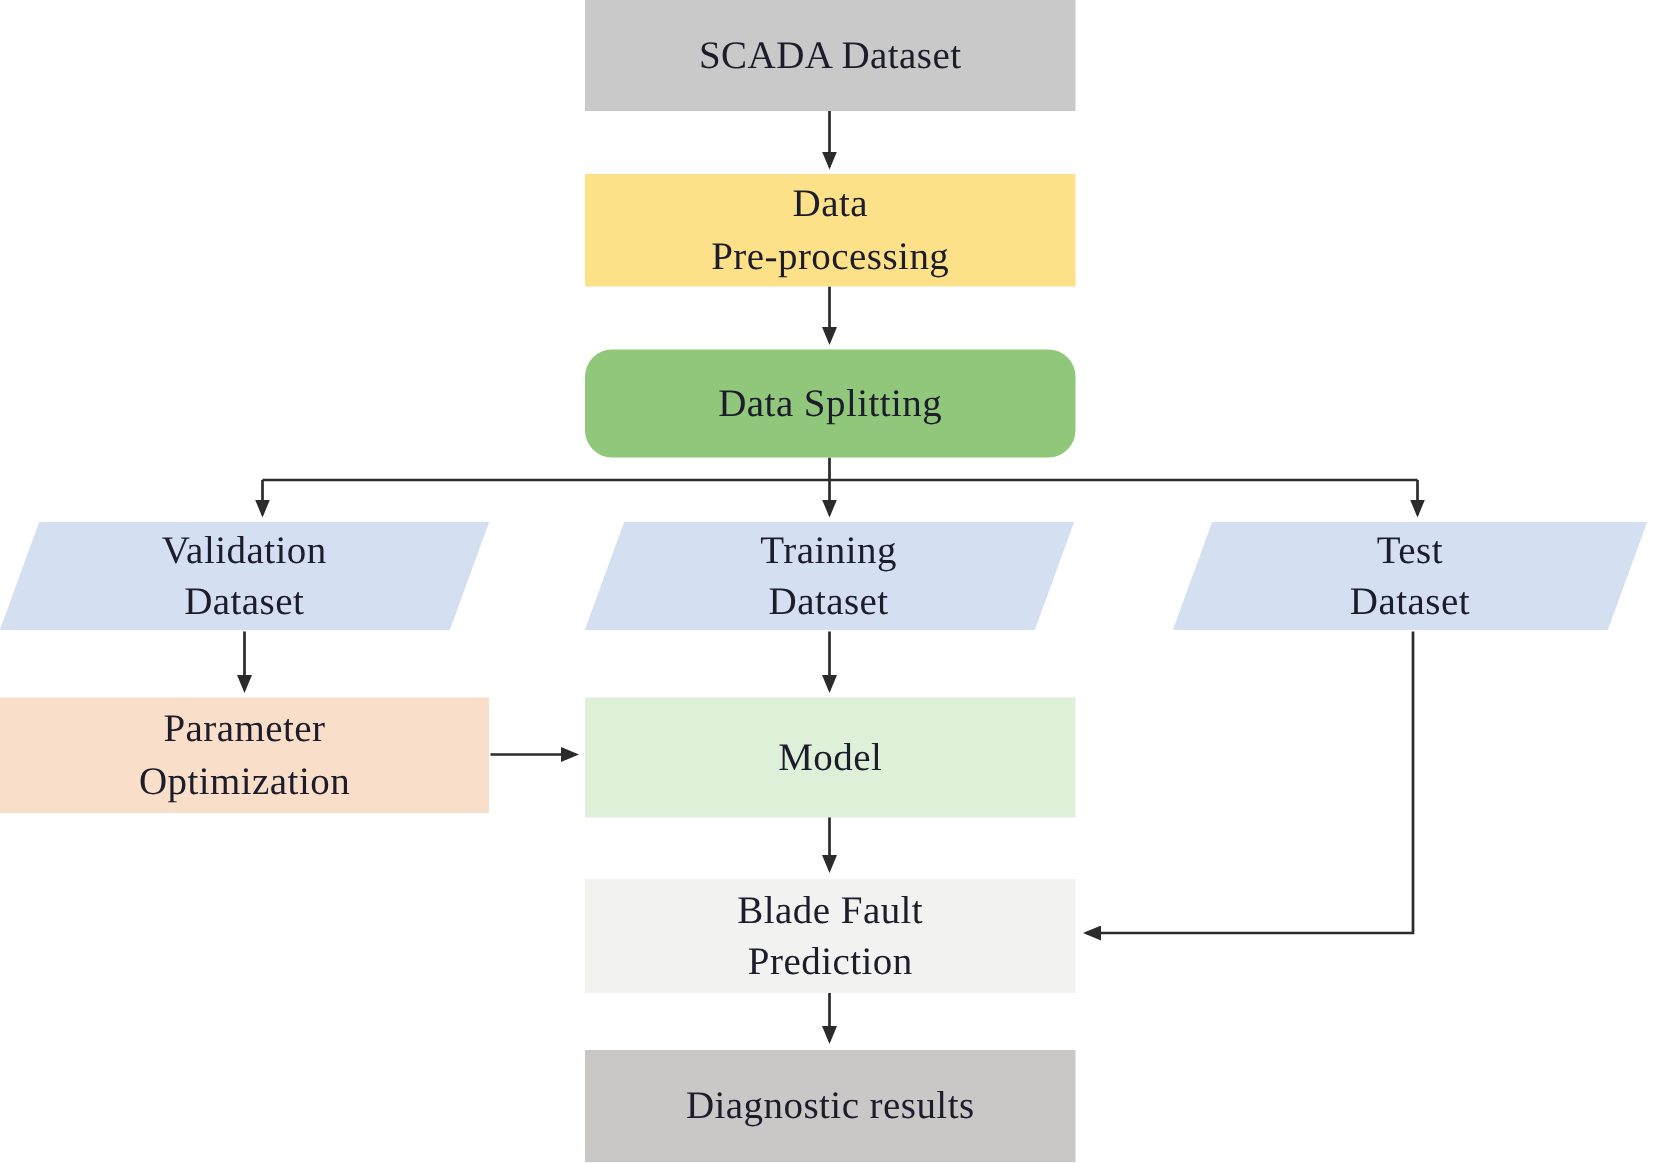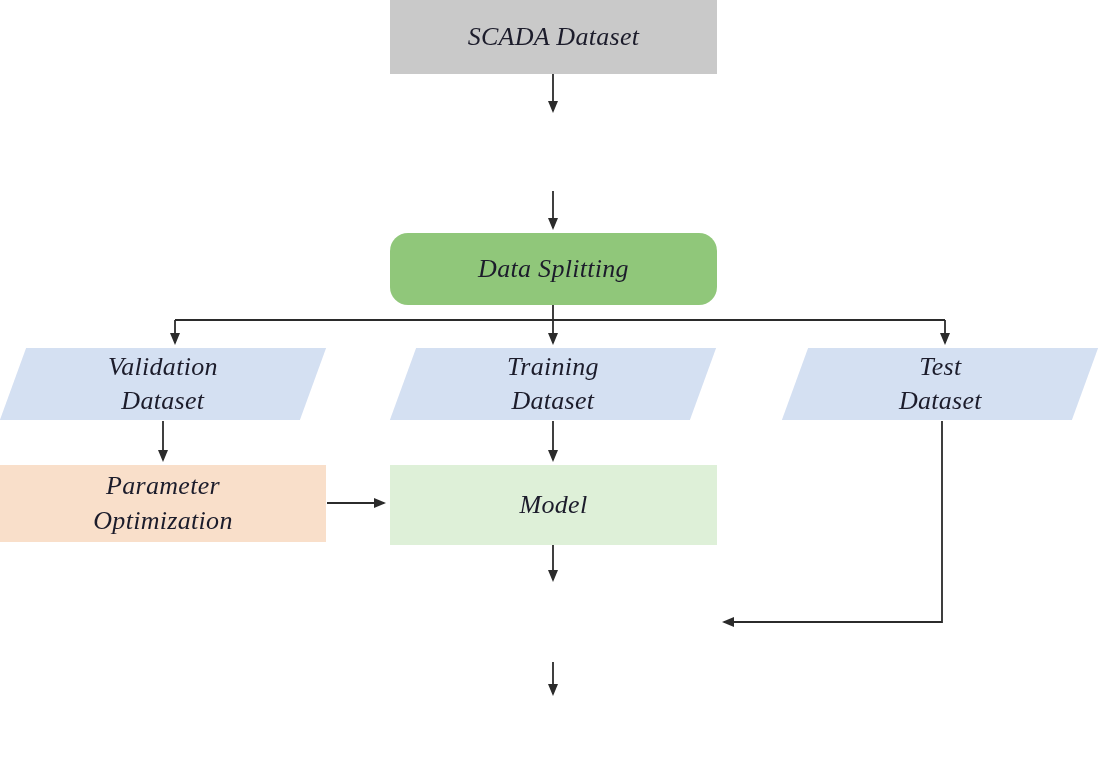--- a/index.html
+++ b/index.html
@@ -30,21 +30,21 @@
     line-height: 1.32;
     white-space: pre-line;
     letter-spacing: 0.3px;
   }
   .pgram { transform: skewX(-20deg); }
   .pgram .label { transform: skewX(20deg); }
 </style>
 </head>
 <body>
 
-<div class="canvas" style="color: rgb(28, 28, 43); font-style: italic;">
+<div class="canvas" style="color: rgb(28, 28, 43);">
 
   <svg class="edges" width="1104" height="775" viewBox="0 0 1104 775">
     <defs>
       <marker id="arr" viewBox="0 0 12 10" refX="10" refY="5" markerWidth="12" markerHeight="10" markerUnits="userSpaceOnUse" orient="auto">
         <path class="arrowhead" d="M0,0 L12,5 L0,10 z" fill="#2b2b2b"></path>
       </marker>
     </defs>
     <path class="edge" d="M553,74 V111" marker-end="url(#arr)" stroke="#2b2b2b"></path>
     <path class="edge" d="M553,191 V228" marker-end="url(#arr)" stroke="#2b2b2b"></path>
     <path class="edge-line" d="M553,305 V320 M175,320 H945" stroke="#2b2b2b"></path>
@@ -56,20 +56,24 @@
     <path class="edge" d="M553,421 V460" marker-end="url(#arr)" stroke="#2b2b2b"></path>
     <path class="edge" d="M553,542 V580" marker-end="url(#arr)" stroke="#2b2b2b"></path>
     <path class="edge" d="M942,421 V622 H724" marker-end="url(#arr)" stroke="#2b2b2b"></path>
     <path class="edge" d="M553,662 V694" marker-end="url(#arr)" stroke="#2b2b2b"></path>
   </svg>
 
   <div class="node rect" style="left: 390px; top: 0px; width: 327px; height: 74px; background-color: rgb(201, 201, 201);">
     <div class="label">SCADA Dataset</div>
   </div>
 
+  <div class="node rect" style="left: 390px; top: 116px; width: 327px; height: 75px; background-color: rgb(252, 225, 137);">
+    <div class="label">Data
+Pre-processing</div>
+  </div>
 
   <div class="node rect" style="left: 390px; top: 233px; width: 327px; height: 72px; background-color: rgb(144, 199, 122); border-radius: 18px;">
     <div class="label">Data Splitting</div>
   </div>
 
   <div class="node pgram" style="left: 13px; top: 348px; width: 300px; height: 72px; background-color: rgb(212, 224, 242);">
     <div class="label">Validation
 Dataset</div>
   </div>
 
@@ -85,15 +89,22 @@
 
   <div class="node rect" style="left: 0px; top: 465px; width: 326px; height: 77px; background-color: rgb(249, 223, 202);">
     <div class="label">Parameter
 Optimization</div>
   </div>
 
   <div class="node rect" style="left: 390px; top: 465px; width: 327px; height: 80px; background-color: rgb(222, 240, 216);">
     <div class="label">Model</div>
   </div>
 
+  <div class="node rect" style="left: 390px; top: 586px; width: 327px; height: 76px; background-color: rgb(242, 242, 241);">
+    <div class="label">Blade Fault
+Prediction</div>
+  </div>
 
+  <div class="node rect" style="left: 390px; top: 700px; width: 327px; height: 75px; background-color: rgb(202, 200, 198);">
+    <div class="label">Diagnostic results</div>
+  </div>
 
 </div>
 
 </body></html>

